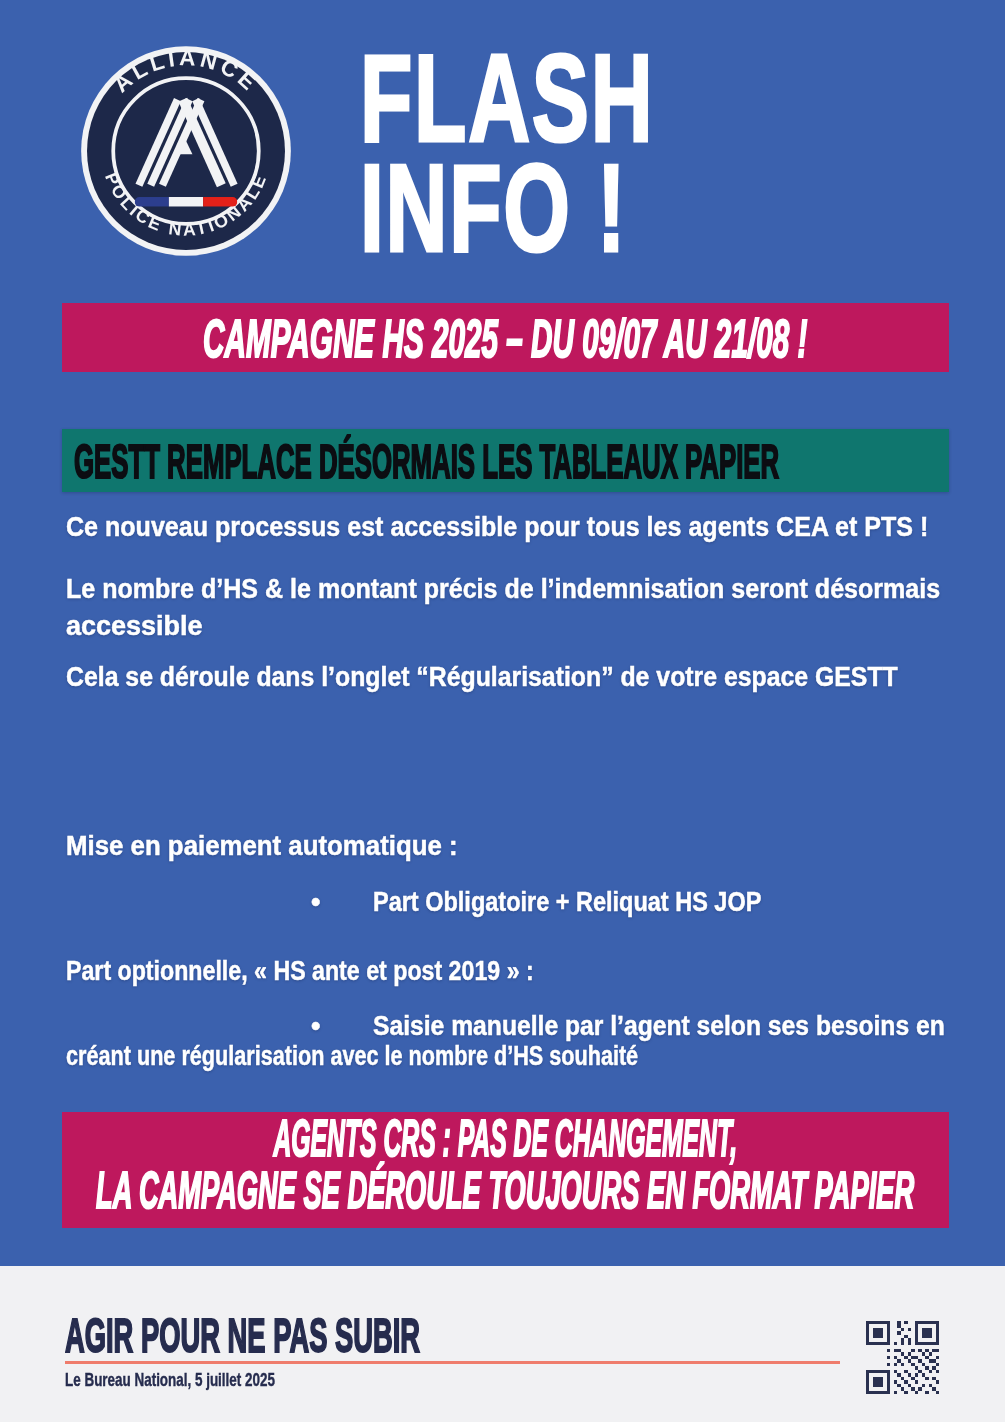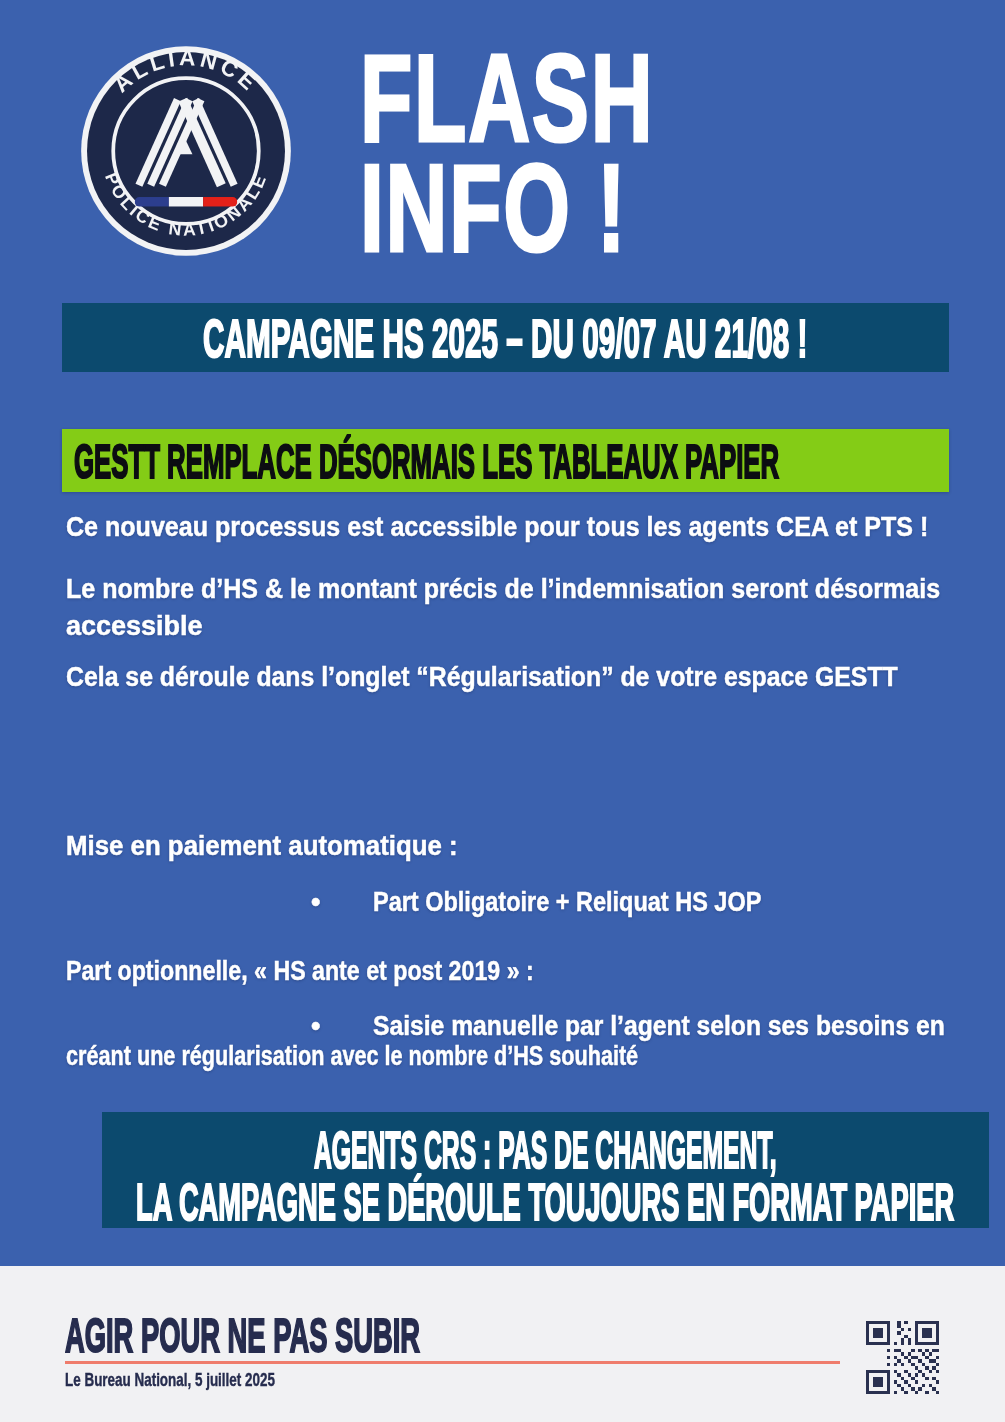--- a/index.html
+++ b/index.html
@@ -14,31 +14,31 @@
   .title{
     position:absolute; left:360px; top:42px;
     display:inline-block; white-space:nowrap;
     color:#ffffff; font-weight:bold; font-size:100px; line-height:88px;
     letter-spacing:2px;
     -webkit-text-stroke:2.5px #ffffff;
     transform-origin:top left;
   }
   
   .banner{position:absolute; left:62px; width:887px; display:flex; align-items:center;}
-  .banner.red{background:#0c4a6e;}
-  .banner.white{background:#84cc16; box-shadow:0 1px 3px rgba(15,25,60,.25);}
+  .banner.red{background:#be185d;font-style:italic;}
+  .banner.white{background:#0f766e; box-shadow:0 1px 3px rgba(15,25,60,.25);}
   .banner .bt{
     display:inline-block; white-space:nowrap; font-weight:bold;
     transform-origin:center center;
   }
   .banner .bt.left{transform-origin:left center;}
   .bt.on-red{color:#ffffff; -webkit-text-stroke:2.2px #ffffff;}
   .bt.on-white{color:#0c0d12; -webkit-text-stroke:2.2px #0c0d12;}
   .banner.center{justify-content:center;}
-  .banner.col{flex-direction:column; justify-content:flex-end;margin-left:40px;}
+  .banner.col{flex-direction:column; justify-content:flex-start;}
   
   .bodyline{
     position:absolute; left:66px; white-space:nowrap; display:inline-block;
     color:#ffffff; font-weight:bold; font-size:27px; line-height:1.25;
     -webkit-text-stroke:0.5px #ffffff;
     text-shadow:0 1px 3px rgba(10,20,60,.35);
     transform-origin:left top;
   }
   .dot{left:311px;}
   .indent{left:373px;}

